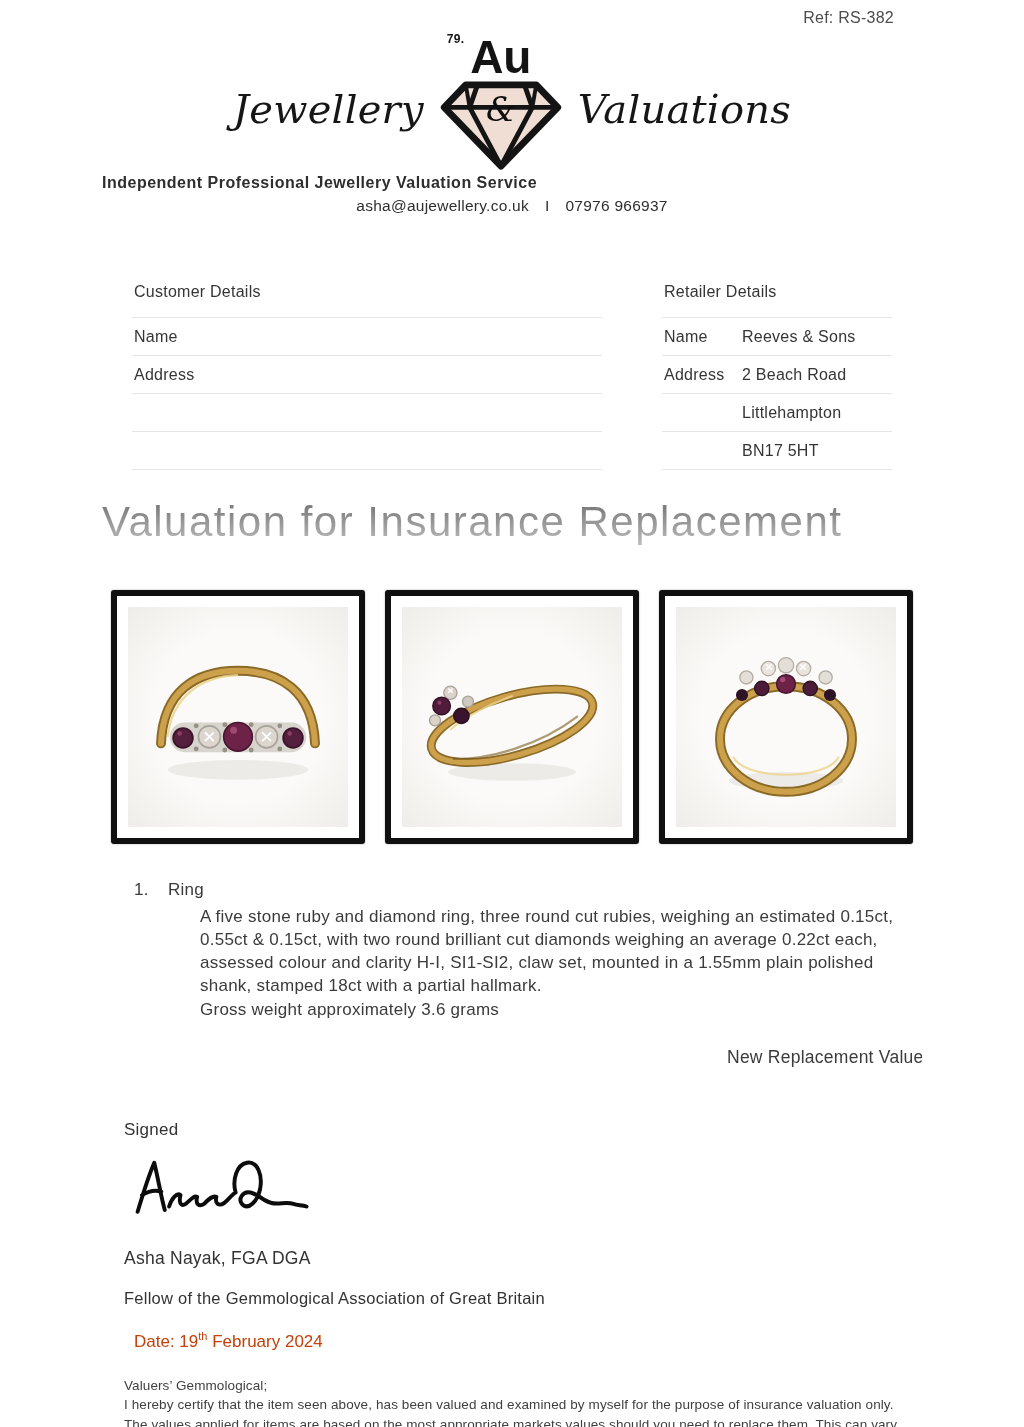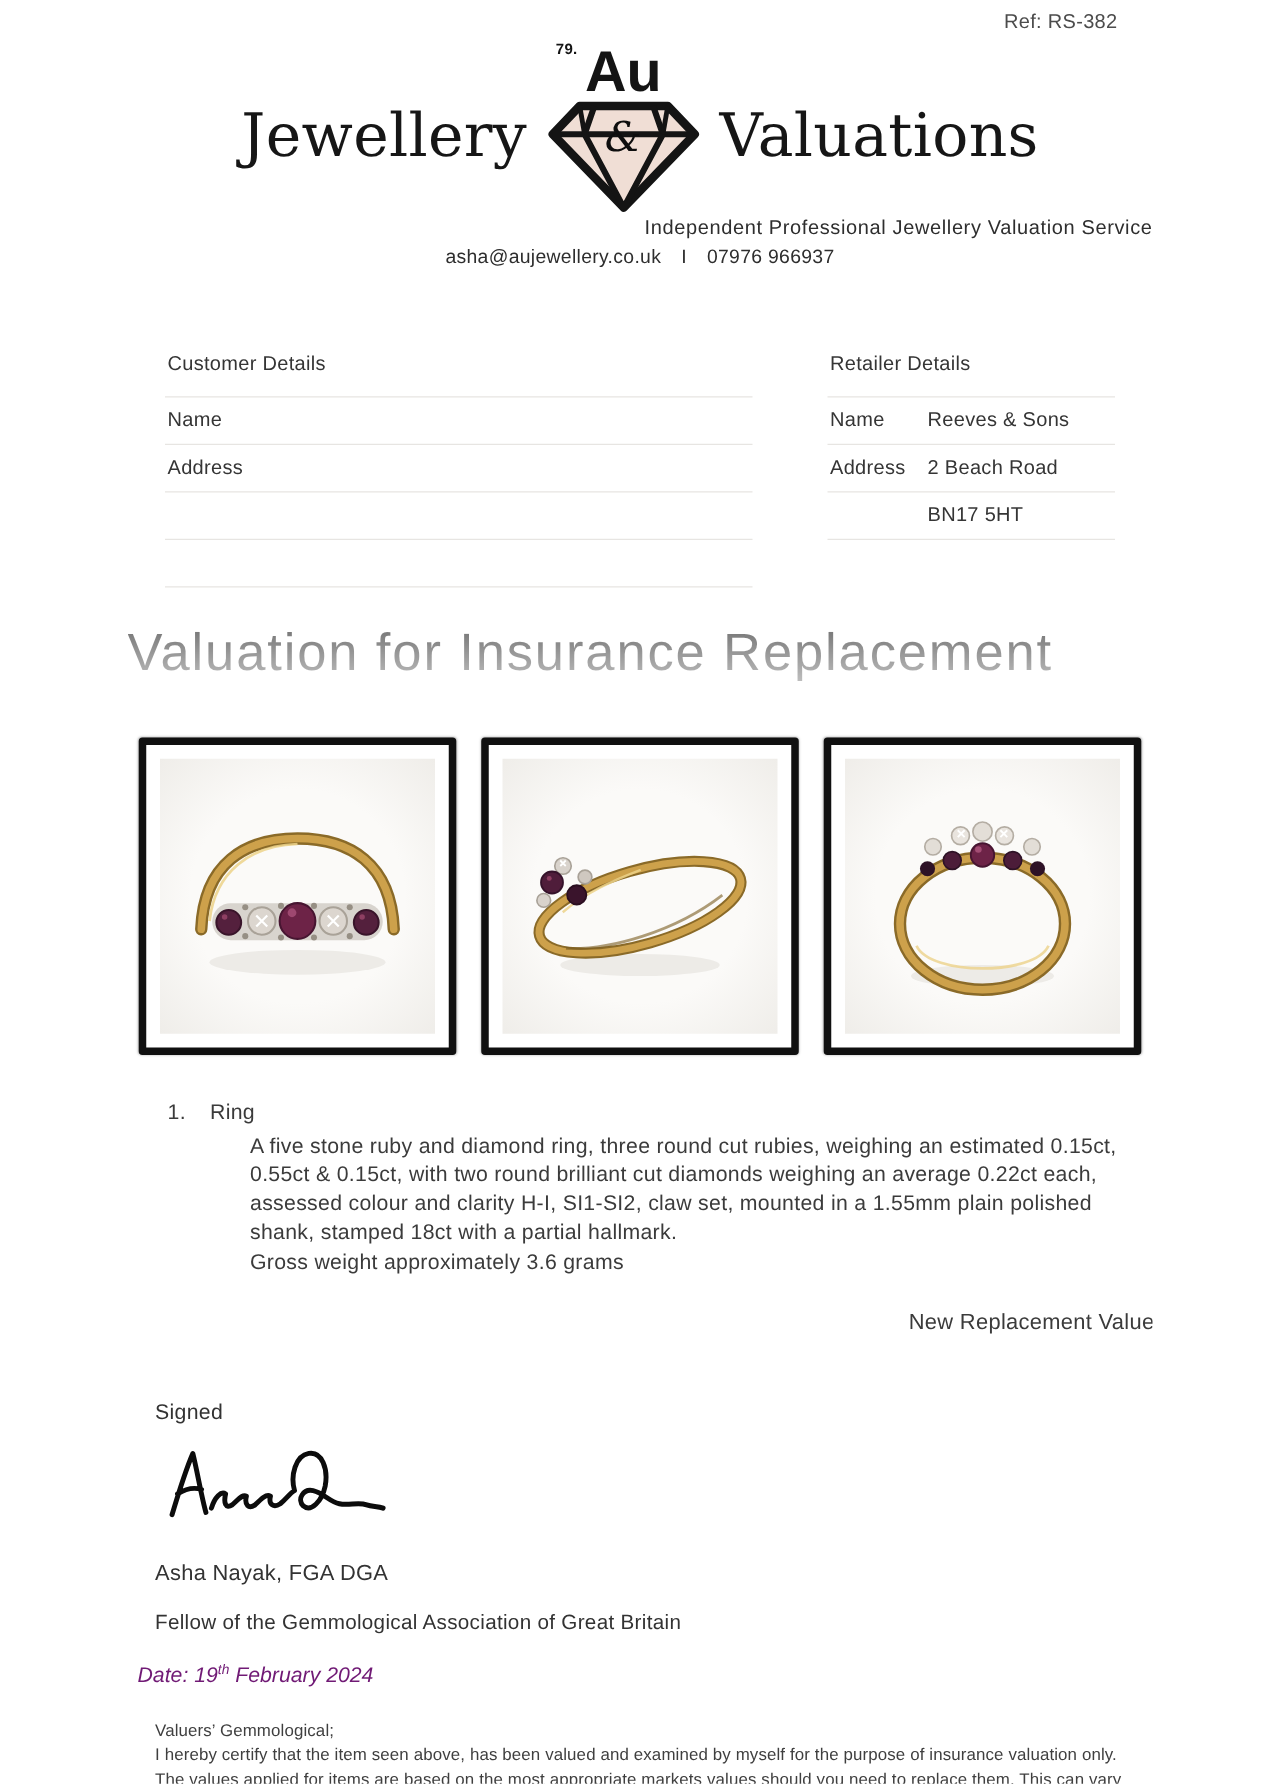--- a/index.html
+++ b/index.html
@@ -4,28 +4,28 @@
 <style>
   * { margin:0; padding:0; box-sizing:border-box; }
   body { background:#ffffff; font-family:"Liberation Sans", sans-serif; color:#3b3b3b; }
   .page { position:relative; width:820px; height:1427px; margin:0 auto; background:#fff; overflow:hidden; letter-spacing:.25px; }
 
   
   .ref { position:absolute; top:9px; right:28px; font-size:16px; color:#4c4c4c; }
 
   
   .logo-row { display:flex; justify-content:center; align-items:center; gap:10px; margin-top:34px; height:136px; }
-  .script-word { font-family:"DejaVu Serif", serif; font-size:48px; color:#161616; margin-top:14px; }
+  .script-word { font-family:"DejaVu Serif", serif; font-style:italic; font-size:40px; color:#161616; margin-top:14px; }
   .logo-center { position:relative; width:134px; height:136px; flex:0 0 auto; }
   .au { position:absolute; top:0; left:50%; transform:translateX(-50%); font-size:46px; font-weight:bold; color:#141414; letter-spacing:0; line-height:1; z-index:2; }
   .num79 { position:absolute; top:-2px; left:13px; font-size:12px; font-weight:bold; color:#141414; z-index:3; }
   .diamond-svg { position:absolute; top:44px; left:50%; transform:translateX(-50%); width:128px; height:92px; z-index:1; }
   .amp { position:absolute; top:56px; left:50%; transform:translateX(-50%); font-family:"DejaVu Serif", serif; font-style:italic; font-size:33px; color:#0e0e0e; z-index:3; }
 
-  .tagline { text-align:right; font-size:16px; color:#2e2e2e; margin-top:4px; letter-spacing:.5px; }
+  .tagline { text-align:left; font-size:16px; color:#2e2e2e; margin-top:4px; letter-spacing:.5px;font-weight:bold; }
   .contact { text-align:center; font-size:15.5px; color:#2e2e2e; margin-top:5px; }
   .contact .sep { margin:0 16px; }
 
   
   .details-wrap { display:flex; gap:60px; padding:0 30px; margin-top:62px; }
   .details-col { flex:0 0 470px; }
   .details-col.right { flex:1 1 auto; }
   .details-title { font-size:16px; color:#353535; padding:6px 2px 16px 2px; border-bottom:1px solid #e7e5e2; }
   .details-row { display:flex; align-items:center; height:38px; border-bottom:1px solid #e7e5e2; font-size:16px; color:#353535; }
   .details-row .lbl { width:80px; flex:0 0 80px; padding-left:2px; }
@@ -54,21 +54,21 @@
   .item-body { margin-left:98px; width:726px; font-size:17px; line-height:23px; color:#3b3b3b; margin-top:5px; }
   .gross { margin-left:98px; font-size:17px; line-height:23px; color:#3b3b3b; margin-top:1px; }
 
   .value-row { margin-left:625px; width:316px; display:flex; justify-content:space-between; align-items:baseline; margin-top:26px; font-size:17.5px; color:#3b3b3b; }
 
   
   .signed { margin-left:22px; margin-top:52px; font-size:17px; color:#333; }
   .sig-svg { margin-left:28px; margin-top:14px; width:185px; height:70px; display:block; }
   .valuer-name { margin-left:22px; margin-top:24px; font-size:17.5px; color:#333; }
   .valuer-title { margin-left:22px; margin-top:20px; font-size:16.5px; color:#333; }
-  .date-line { margin-left:8px; margin-top:22px; font-size:17px; color:#701a75; letter-spacing:0;font-style:italic; }
+  .date-line { margin-left:32px; margin-top:22px; font-size:17px; color:#c2410c; letter-spacing:0; }
   .date-line sup { font-size:11px; }
 
   
   .declaration { margin:24px 24px 0 22px; font-size:13.5px; line-height:19.5px; color:#3f3f3f; letter-spacing:.1px; }
   .declaration .decl-title { display:block; }
 </style>
 </head>
 <body>
 
 <div class="page">
@@ -119,20 +119,24 @@
     </div>
     <div class="details-col right">
       <div class="details-title">Retailer Details</div>
       <div class="details-row">
         <span class="lbl">Name</span>
         <span class="val">Reeves &amp; Sons</span>
       </div>
       <div class="details-row">
         <span class="lbl">Address</span>
         <span class="val">2 Beach Road</span>
+      </div>
+      <div class="details-row">
+        <span class="lbl"></span>
+        <span class="val">Littlehampton</span>
       </div>
       <div class="details-row">
         <span class="lbl"></span>
         <span class="val">BN17 5HT</span>
       </div>
     </div>
   </div>
 
   <h1 class="big-title"><span>Valuation for Insurance Replacement</span></h1>
 

